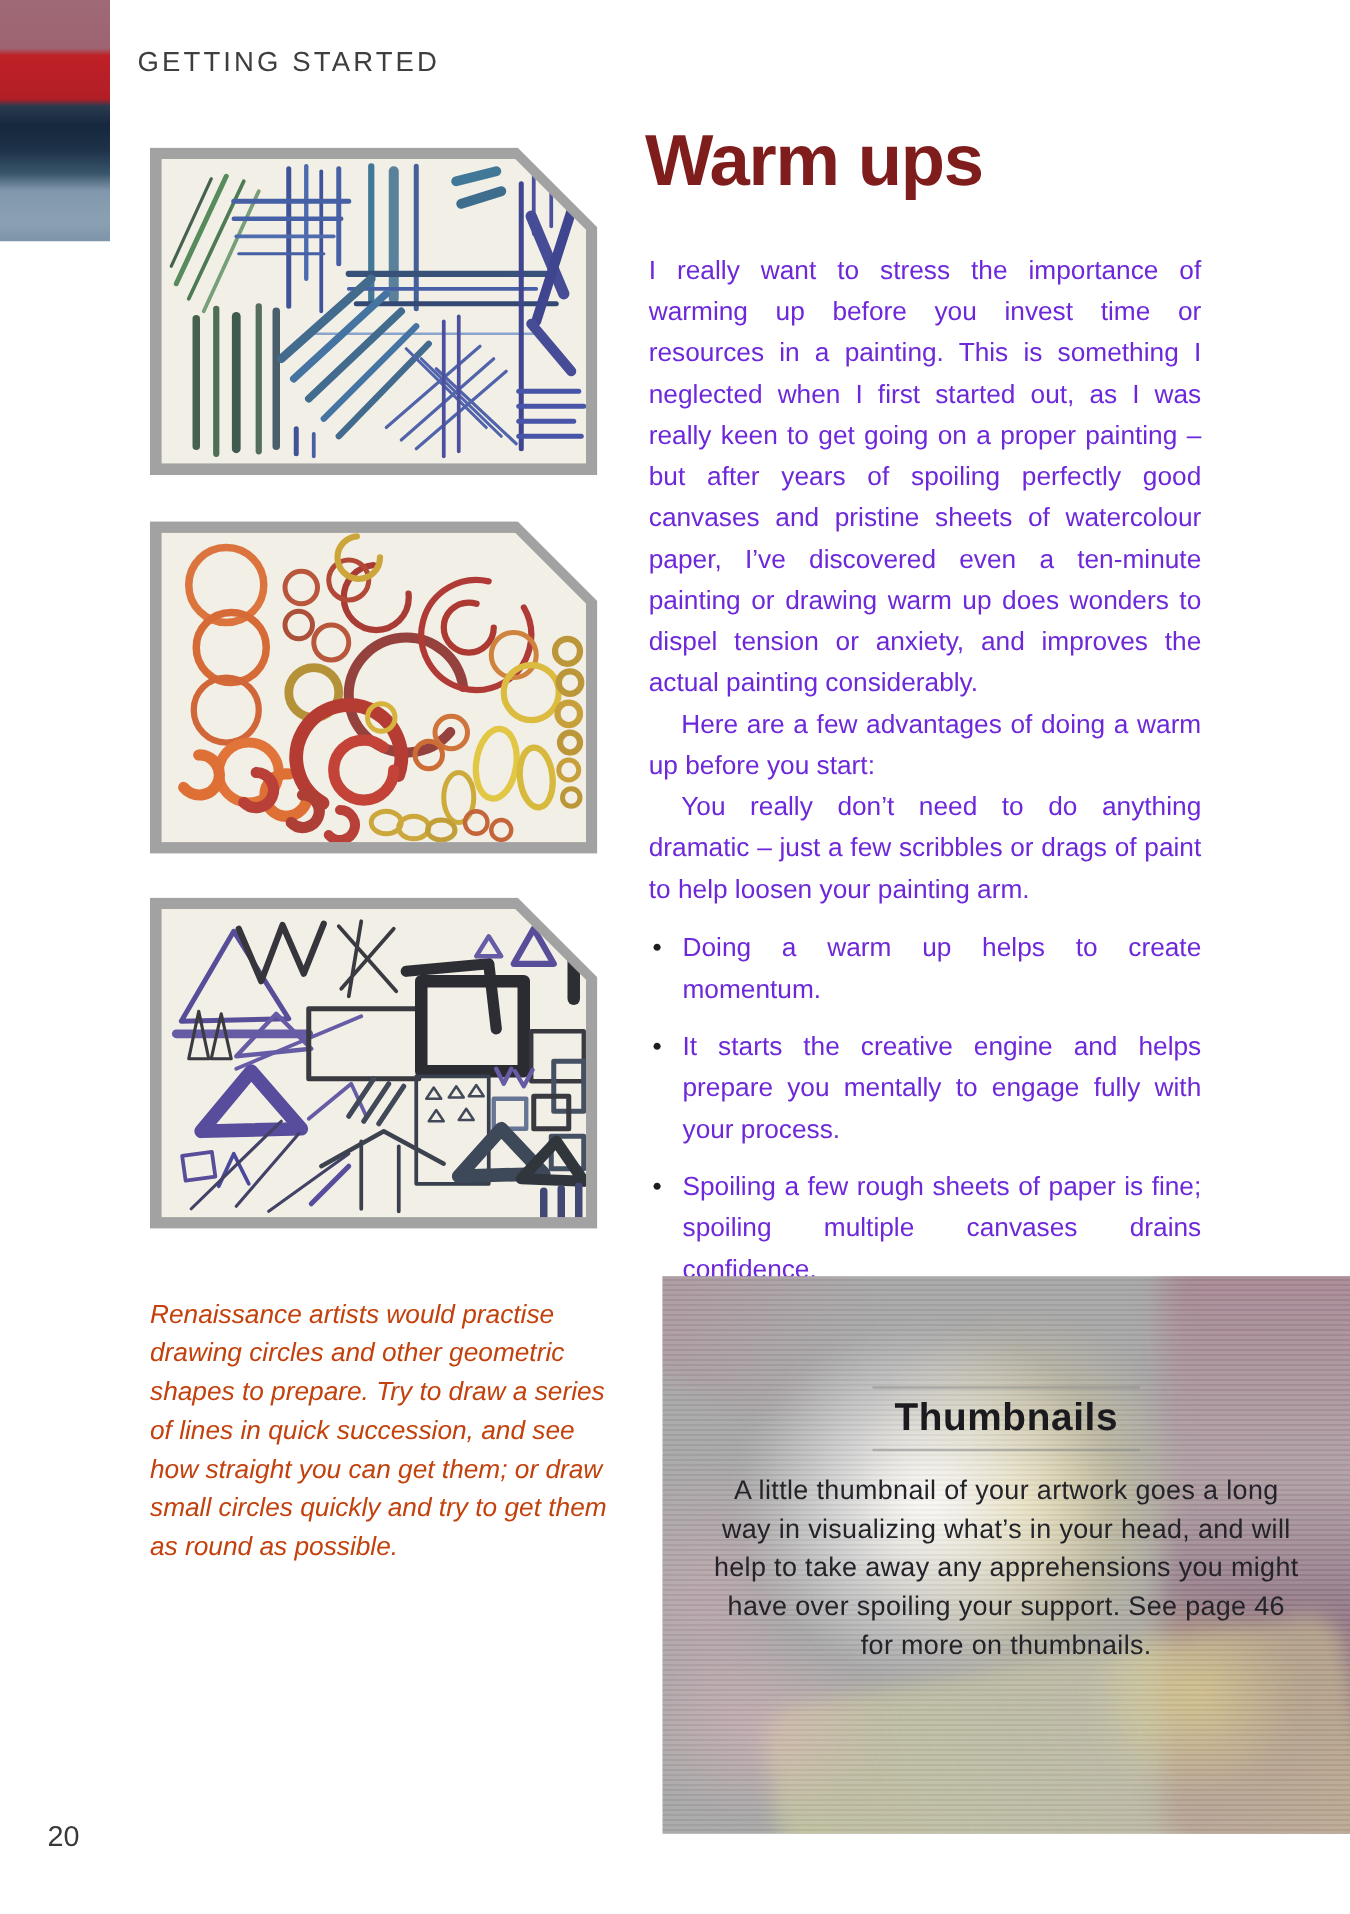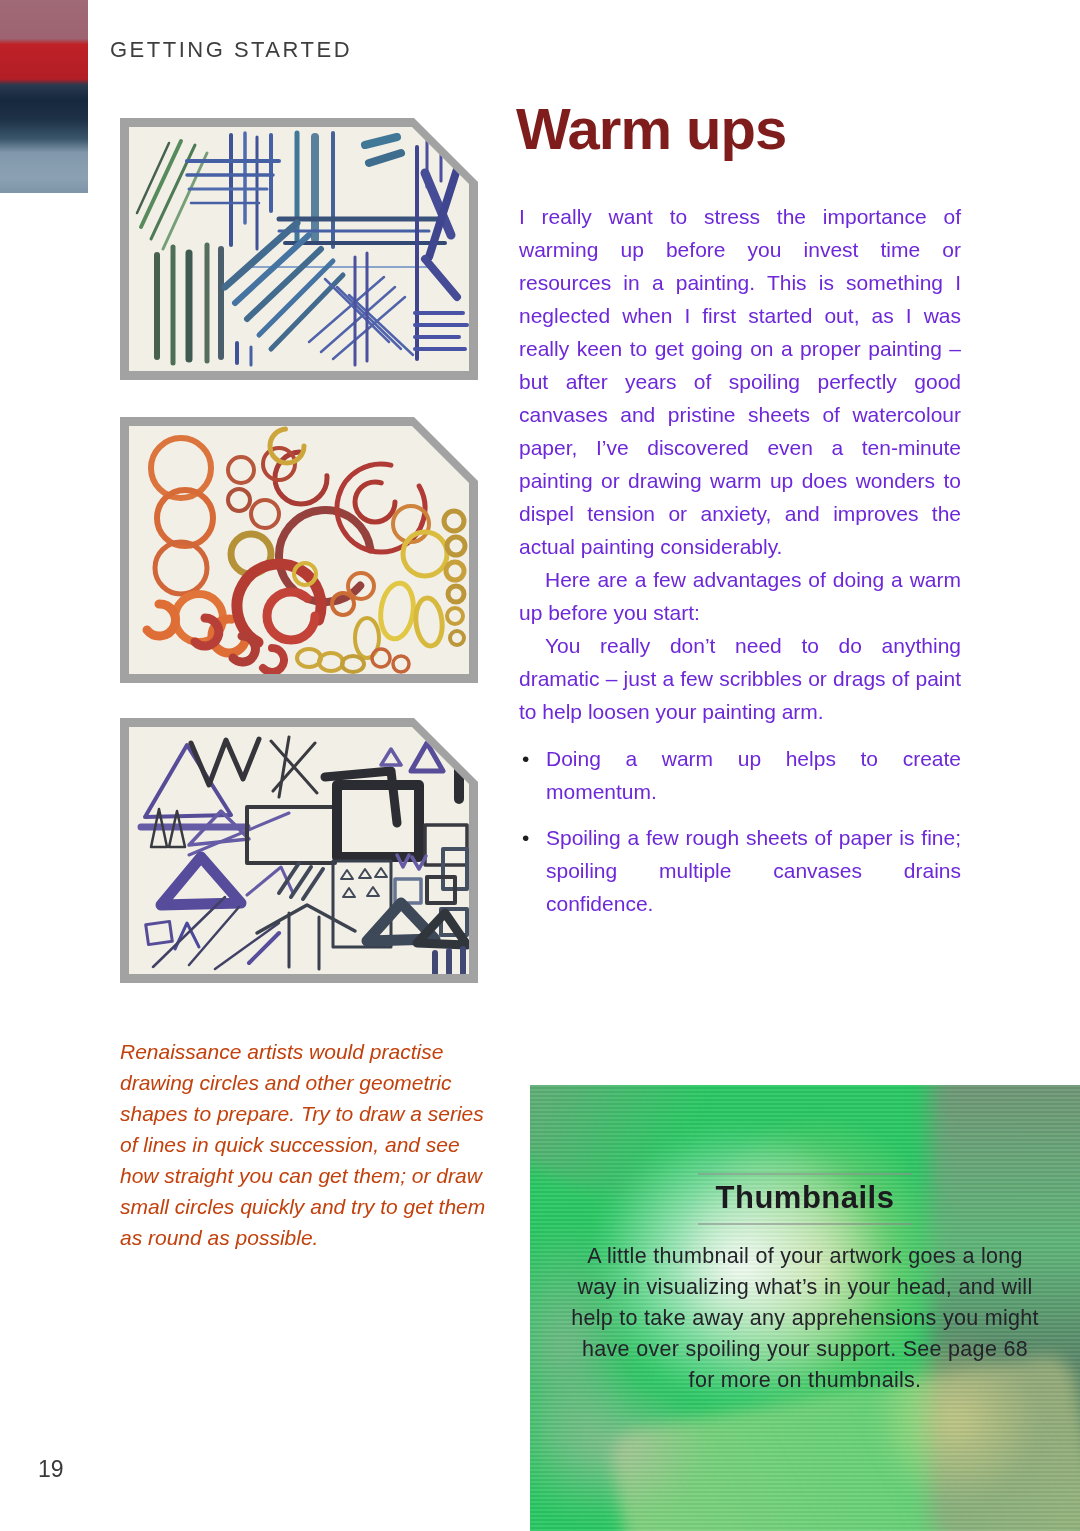--- a/index.html
+++ b/index.html
@@ -68,22 +68,22 @@
   .caption h3 {
     font-size:24px; font-weight:700; letter-spacing:0.8px; color:#55565a;
     margin-bottom:9px;
   }
   .caption p {
     font-style:italic; font-size:21px; line-height:31px; color:#c2410c;
   }
 
   
   .tipbox {
-    position:absolute; left:530px; top:1085px; width:550px; height:446px;
-    background:#22c55e; overflow:hidden;
+    position:absolute; left:530px; top:1021px; width:550px; height:446px;
+    background:#a3a3a3; overflow:hidden;
   }
   .blob { position:absolute; border-radius:50%; }
   .b1 { left:-60px; top:-30px; width:300px; height:140px;
         background:linear-gradient(100deg, rgba(174,126,143,0.55), rgba(174,126,143,0) 70%);
         transform:rotate(16deg); filter:blur(9px); }
   .b2 { left:-40px; top:140px; width:150px; height:240px;
         background:radial-gradient(closest-side, rgba(205,160,175,0.45), rgba(205,160,175,0));
         filter:blur(12px); }
   .b3 { left:150px; top:30px; width:270px; height:300px;
         background:radial-gradient(closest-side, rgba(240,223,138,0.65), rgba(240,223,138,0));
@@ -289,37 +289,38 @@
 </figure>
 
 <h1 class="title">Warm ups</h1>
 
 <div class="body-col">
   <p class="para">I really want to stress the importance of warming up before you invest time or resources in a painting. This is something I neglected when I first started out, as I was really keen to get going on a proper painting – but after years of spoiling perfectly good canvases and pristine sheets of watercolour paper, I’ve discovered even a ten-minute painting or drawing warm up does wonders to dispel tension or anxiety, and improves the actual painting considerably.</p>
   <p class="para indent">Here are a few advantages of doing a warm up before you start:</p>
   <p class="para indent">You really don’t need to do anything dramatic – just a few scribbles or drags of paint to help loosen your painting arm.</p>
   <ul class="bullets">
     <li>Doing a warm up helps to create momentum.</li>
+    <li>It starts the creative engine and helps prepare you mentally to engage fully with your process.</li>
     <li>Spoiling a few rough sheets of paper is fine; spoiling multiple canvases drains confidence.</li>
   </ul>
 </div>
 
 <div class="caption">
   <p>Renaissance artists would practise drawing circles and other geometric shapes to prepare. Try to draw a series of lines in quick succession, and see how straight you can get them; or draw small circles quickly and try to get them as round as possible.</p>
 </div>
 
 <aside class="tipbox">
   <div class="blob b1"></div>
   <div class="blob b2"></div>
   <div class="blob b4"></div>
   <div class="blob b3"></div>
   <div class="blob b5"></div>
   <div class="blob b6"></div>
   <div class="blob b7"></div>
   <div class="blob b8"></div>
   <div class="streaks"></div>
   <div class="tip-content">
     <h2><span>Thumbnails</span></h2>
-    <p>A little thumbnail of your artwork goes a long way in visualizing what’s in your head, and will help to take away any apprehensions you might have over spoiling your support. See page 68 for more on thumbnails.</p>
+    <p>A little thumbnail of your artwork goes a long way in visualizing what’s in your head, and will help to take away any apprehensions you might have over spoiling your support. See page 46 for more on thumbnails.</p>
   </div>
 </aside>
 
-<div class="page-number">19</div>
+<div class="page-number">20</div>
 
 </body></html>

